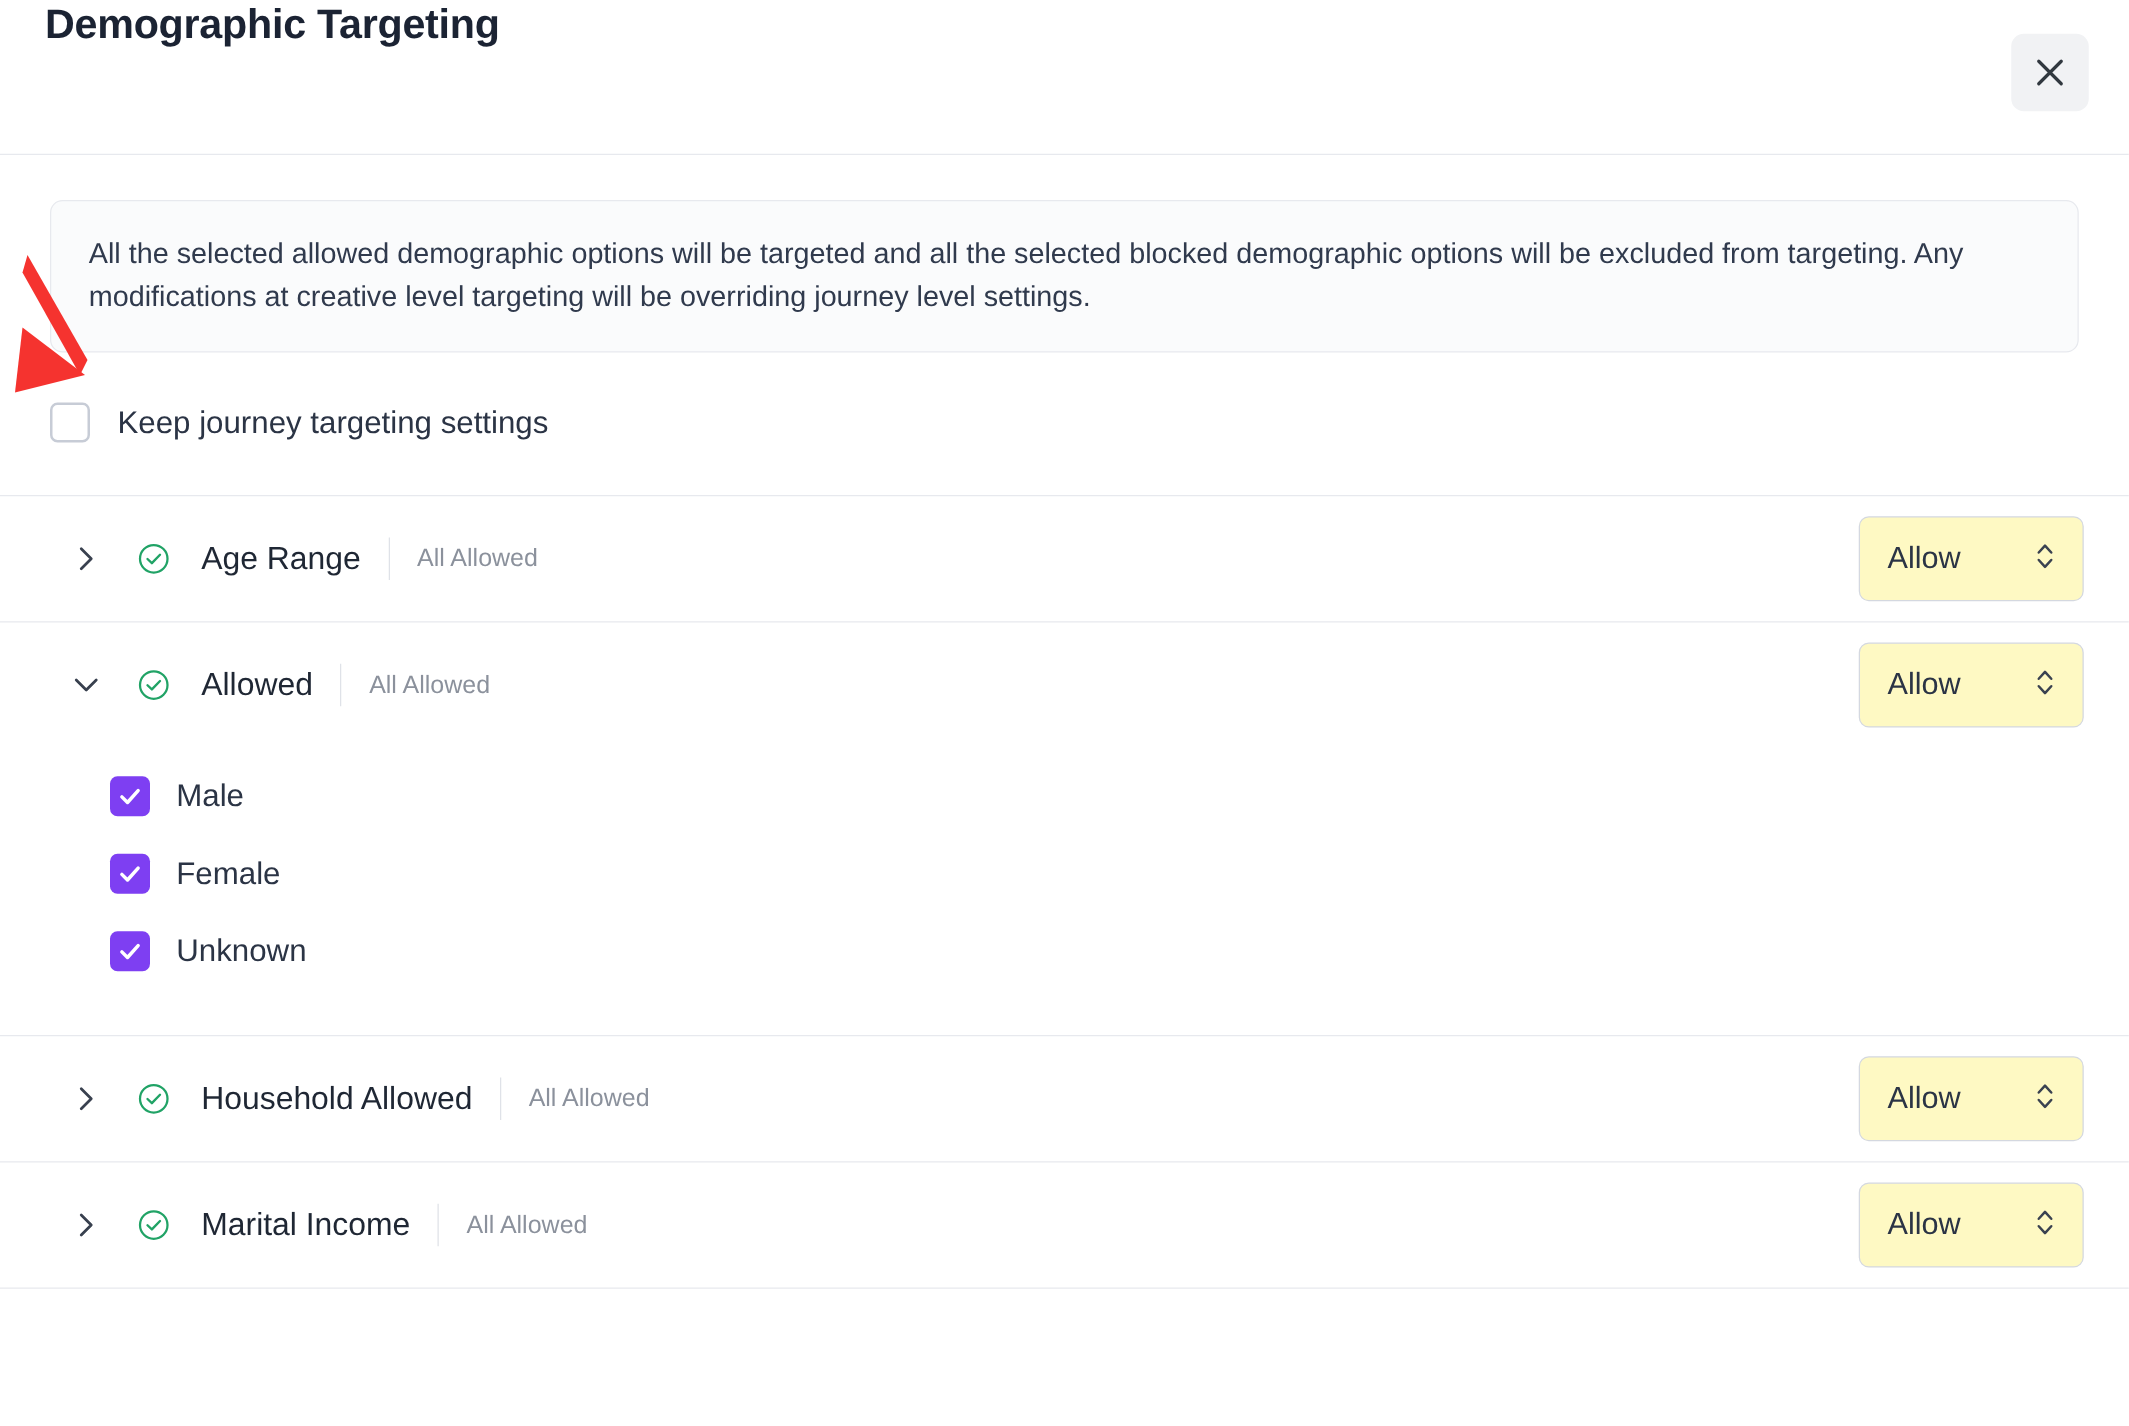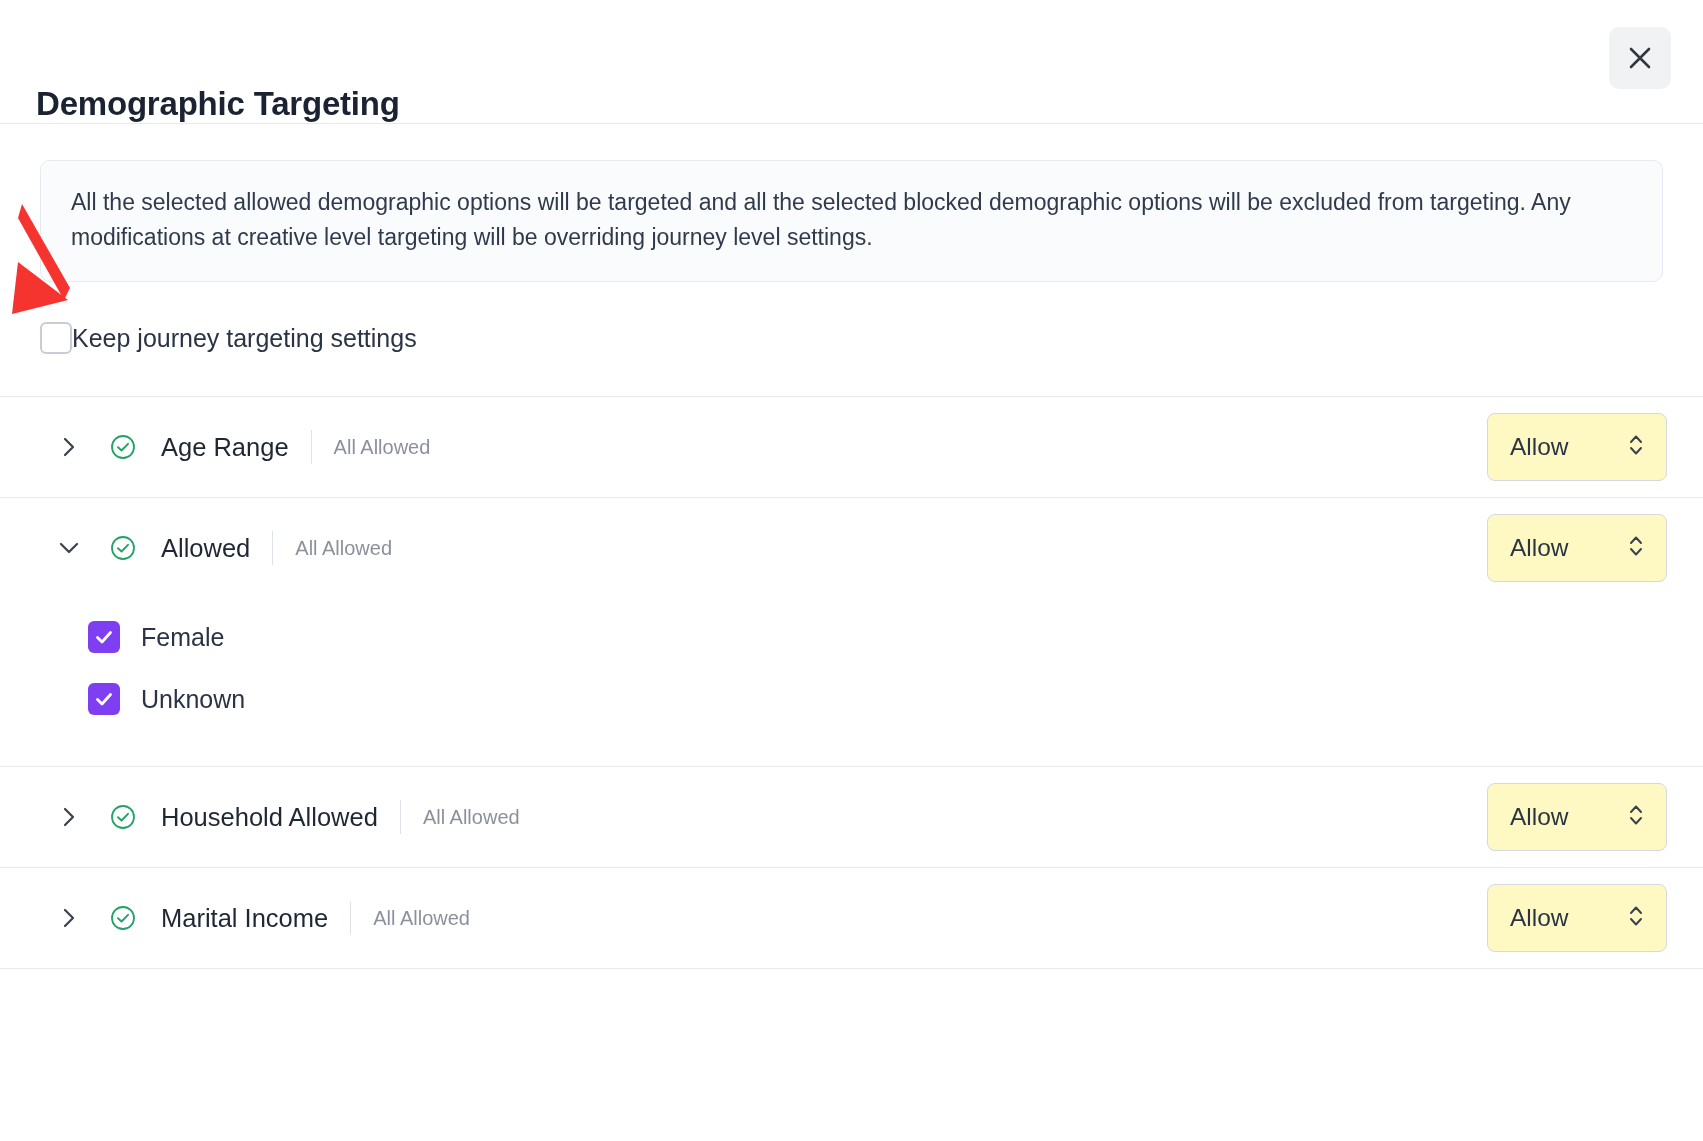--- a/index.html
+++ b/index.html
@@ -22,21 +22,21 @@
     box-sizing: border-box;
   }
 
   
   .modal-header {
     position: relative;
     height: 124px;
     border-bottom: 1px solid #e7e9ee;
     box-sizing: border-box;
     display: flex;
-    align-items: flex-end;
+    align-items: flex-start;
   }
   .modal-title {
     margin-left: 36px;
     font-size: 33px;
     font-weight: bold;
     color: #1b2333;
     letter-spacing: -0.2px;
   }
   .close-button {
     position: absolute;
@@ -85,20 +85,21 @@
     width: 32px;
     height: 32px;
     border: 2px solid #c7ccd6;
     border-radius: 6px;
     background: #ffffff;
     box-sizing: border-box;
     cursor: pointer;
     flex: none;
   }
   .keep-label {
+    margin-left: 22px;
     font-size: 25px;
     color: #2b3445;
   }
 
   
   .demo-section {
     border-bottom: 1px solid #e7e9ee;
   }
   .demo-row {
     display: flex;
@@ -283,20 +284,28 @@
           </span>
         </div>
       </div>
       <div class="sub-options">
         <div class="sub-option">
           <span class="chk-checked">
             <svg width="22" height="22" viewBox="0 0 22 22">
                 <path d="M4.5 11.5 L9 16 L17.5 6.5" stroke="#ffffff" stroke-width="2.8" fill="none" stroke-linecap="round" stroke-linejoin="round"></path>
               </svg>
           </span>
+          <span class="sub-label">Male</span>
+        </div>
+        <div class="sub-option">
+          <span class="chk-checked">
+            <svg width="22" height="22" viewBox="0 0 22 22">
+                <path d="M4.5 11.5 L9 16 L17.5 6.5" stroke="#ffffff" stroke-width="2.8" fill="none" stroke-linecap="round" stroke-linejoin="round"></path>
+              </svg>
+          </span>
           <span class="sub-label">Female</span>
         </div>
         <div class="sub-option">
           <span class="chk-checked">
             <svg width="22" height="22" viewBox="0 0 22 22">
                 <path d="M4.5 11.5 L9 16 L17.5 6.5" stroke="#ffffff" stroke-width="2.8" fill="none" stroke-linecap="round" stroke-linejoin="round"></path>
               </svg>
           </span>
           <span class="sub-label">Unknown</span>
         </div>

